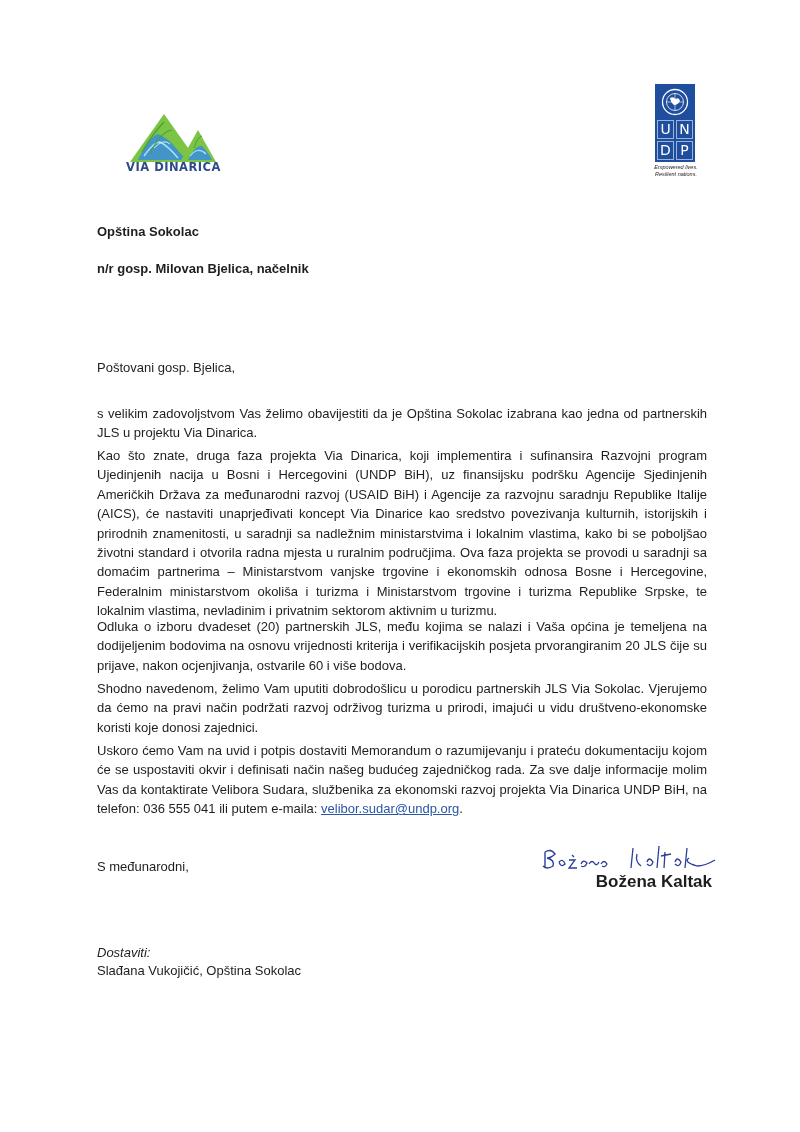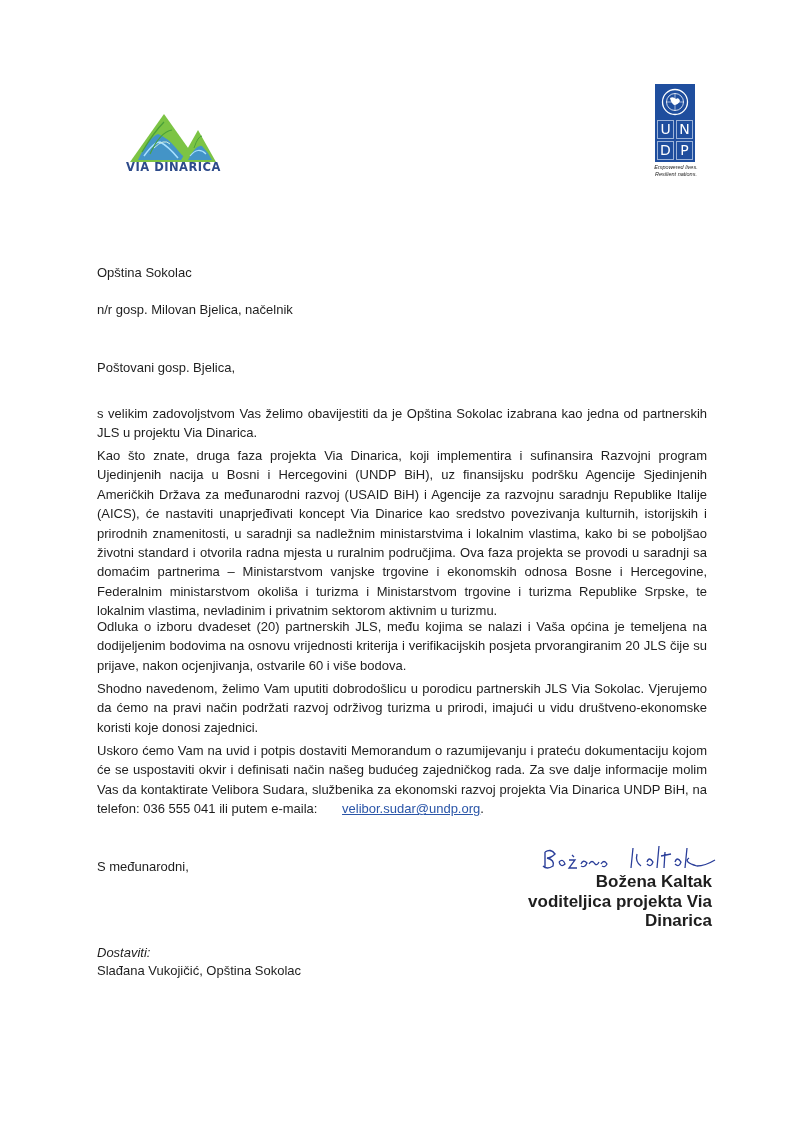--- a/index.html
+++ b/index.html
@@ -21,26 +21,26 @@
                   box-sizing: border-box; color: #ffffff; font-family: "DejaVu Sans", sans-serif;
                   font-size: 14px; line-height: 17px; text-align: center; }
     .undp .c1 { left: 2px; top: 36px; }
     .undp .c2 { left: 21px; top: 36px; }
     .undp .c3 { left: 2px; top: 57px; }
     .undp .c4 { left: 21px; top: 57px; }
     .undp-tag { position: absolute; left: 646px; top: 164px; width: 60px; font-size: 5.5px;
                 font-style: italic; color: #222; text-align: center; line-height: 7px; }
 
     .text { position: absolute; left: 97px; width: 610px; font-size: 13px; line-height: 19.4px; }
-    .bold { font-weight: normal; margin-top: 41px; }
+    .bold { font-weight: bold; }
     .just { text-align: justify; }
     .right-block { position: absolute; left: 500px; width: 212px; text-align: right; font-size: 17px;
                    font-weight: bold; line-height: 19px; }
     .signature { position: absolute; left: 537px; top: 842px; width: 190px; height: 34px; }
-    a.email { color: #2a55a8; text-decoration: underline; margin-left: 21px; }
+    a.email { color: #2a55a8; text-decoration: underline; }
     .italic { font-style: italic; }
   </style>
 </head>
 <body>
 
 <div class="page">
 
   <div class="vd-logo">
     <svg width="96" height="56" viewBox="0 0 96 56">
       <polygon points="6,54 40,6 74,54" fill="#7cc444"></polygon>
@@ -91,17 +91,16 @@
 
   <div class="text" style="top:857px;">S međunarodni,</div>
 
   <svg class="signature" viewBox="0 0 190 34">
     <path d="M8,10 Q14,6 18,12 Q14,16 10,16 Q18,18 16,24 Q10,28 6,24 M8,10 L8,26" stroke="#2b3f9a" stroke-width="1.4" fill="none"></path>
     <path d="M22,20 Q26,16 28,22 Q24,26 22,20 M32,18 L38,18 L32,26 L40,26 M35,13 L37,15 M44,22 Q46,17 50,21 Q48,26 44,24 M52,22 Q55,17 58,22 Q60,24 62,20 M64,22 Q67,17 70,22 Q68,26 65,24" stroke="#2b3f9a" stroke-width="1.3" fill="none"></path>
     <path d="M96,6 L94,26 M100,12 Q98,20 104,24 M110,20 Q112,14 116,20 Q114,26 110,22 M122,4 L120,26 M128,10 L127,26 M124,14 L134,12 M138,20 Q140,14 144,20 Q142,26 138,22 M150,6 L148,26 M152,16 Q146,20 160,24 Q168,24 178,18" stroke="#2b3f9a" stroke-width="1.3" fill="none"></path>
   </svg>
 
   <div class="right-block" style="top:872px;">Božena Kaltak</div>
-  <div class="right-block" style="top:892px; left:480px; width:232px;">voditeljica projekta Via Dinarica</div>
 
   <div class="text italic" style="top:943px;">Dostaviti:</div>
   <div class="text" style="top:961px;">Slađana Vukojičić, Opština Sokolac</div>
 </div>
 
 </body></html>

